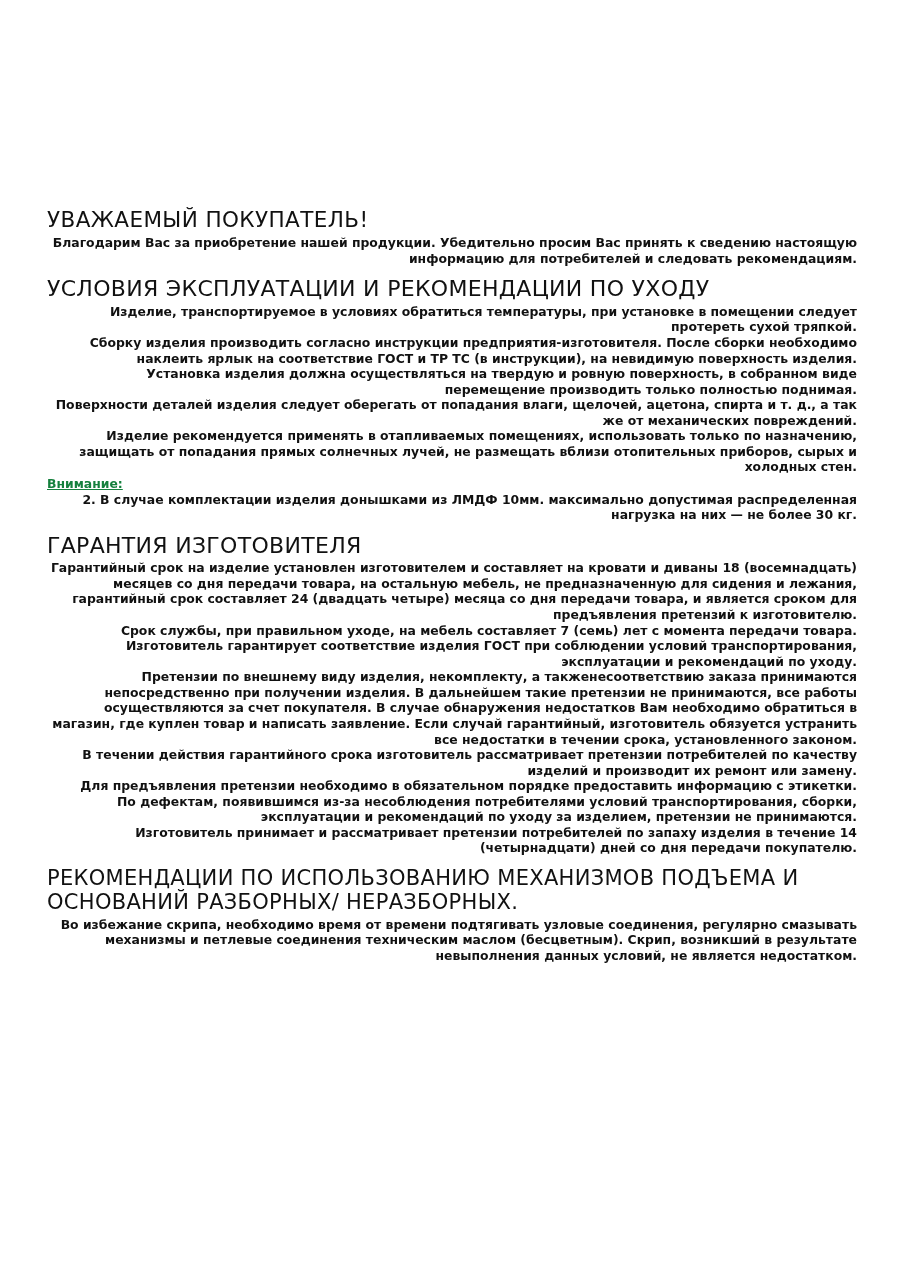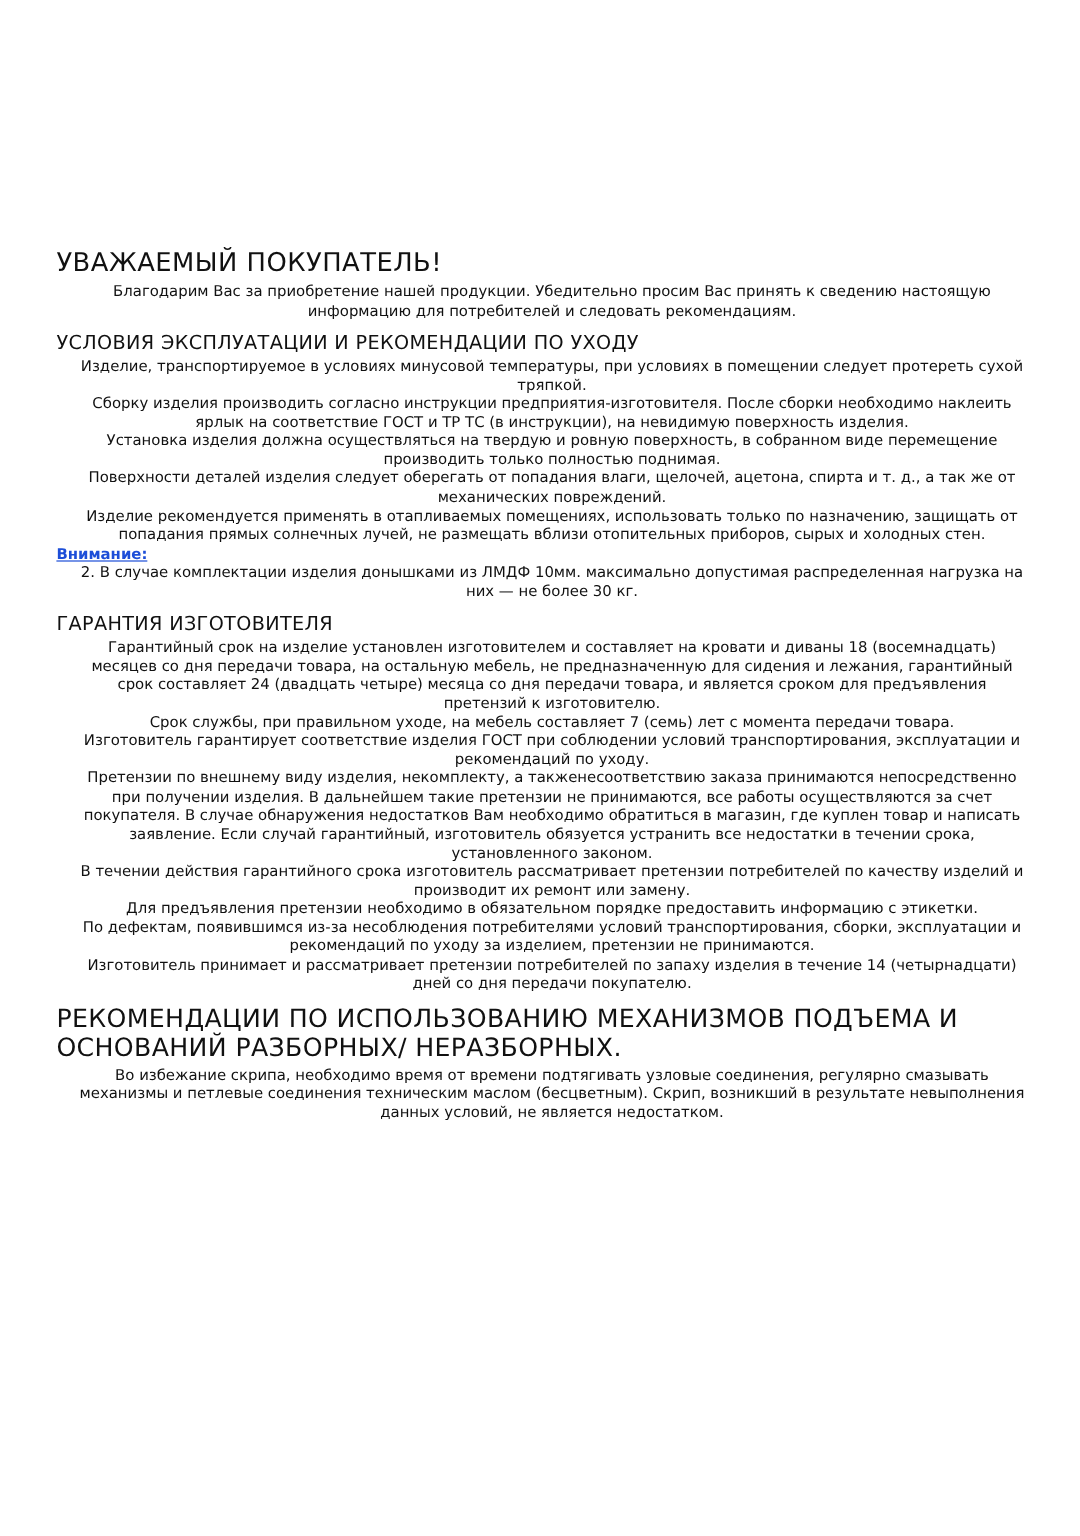--- a/index.html
+++ b/index.html
@@ -31,61 +31,62 @@
   }
   h1.doc-title {
     font-size: 21.5px;
     font-weight: normal;
     letter-spacing: 0.4px;
     margin: 0 0 3px 0;
     line-height: 1.12;
     color: #111;
   }
   h2.section-title {
-    font-size: 16px;
+    font-size: 22px;
     font-weight: normal;
     letter-spacing: 0.3px;
     margin: 11px 0 2px 0;
     line-height: 1.12;
     color: #111;
   }
   h2.section-title.big {
     font-size: 21px;
     line-height: 1.14;
   }
   p.para {
     font-size: 12.4px;
     line-height: 1.255;
-    margin: 0 0 0 16px;
-    text-align: center;
+    margin: 0 0 0 0;
+    text-align: right;
     color: #111;
+    font-weight: bold;
   }
   p.para + p.para {
     margin-top: 0px;
   }
   .attention {
     font-size: 12.4px;
     line-height: 1.255;
     text-decoration: underline;
     font-weight: bold;
     margin: 1px 0 0 0;
-    color: #1d4ed8;
+    color: #15803d;
   }
 </style>
 </head>
 <body>
 
 <div class="page">
   <div class="content">
 
     <h1 class="doc-title">УВАЖАЕМЫЙ ПОКУПАТЕЛЬ!</h1>
     <p class="para">Благодарим Вас за приобретение нашей продукции. Убедительно просим Вас принять к сведению настоящую информацию для потребителей и следовать рекомендациям.</p>
 
     <h2 class="section-title">УСЛОВИЯ ЭКСПЛУАТАЦИИ И РЕКОМЕНДАЦИИ ПО УХОДУ</h2>
-    <p class="para">Изделие, транспортируемое в условиях минусовой температуры, при условиях в помещении следует протереть сухой тряпкой.</p>
+    <p class="para">Изделие, транспортируемое в условиях обратиться температуры, при установке в помещении следует протереть сухой тряпкой.</p>
     <p class="para">Сборку изделия производить согласно инструкции предприятия-изготовителя. После сборки необходимо наклеить ярлык на соответствие ГОСТ и ТР ТС (в инструкции), на невидимую поверхность изделия.</p>
     <p class="para">Установка изделия должна осуществляться на твердую и ровную поверхность, в собранном виде перемещение производить только полностью поднимая.</p>
     <p class="para">Поверхности деталей изделия следует оберегать от попадания влаги, щелочей, ацетона, спирта и т. д., а так же от механических повреждений.</p>
     <p class="para">Изделие рекомендуется  применять в отапливаемых помещениях, использовать только по назначению, защищать от попадания прямых солнечных лучей, не размещать вблизи отопительных приборов, сырых и холодных стен.</p>
     <div class="attention">Внимание:</div>
     <p class="para">2. В случае комплектации изделия донышками из ЛМДФ 10мм. максимально допустимая распределенная нагрузка на них — не более 30 кг.</p>
 
     <h2 class="section-title">ГАРАНТИЯ ИЗГОТОВИТЕЛЯ</h2>
     <p class="para">Гарантийный срок на изделие установлен изготовителем и составляет на кровати и диваны 18 (восемнадцать) месяцев со дня передачи товара, на остальную мебель, не предназначенную для сидения и лежания, гарантийный срок составляет 24 (двадцать четыре) месяца со дня передачи товара, и является сроком для предъявления претензий к изготовителю.</p>
     <p class="para">Срок службы, при правильном уходе, на мебель составляет 7 (семь) лет с момента передачи товара.</p>

